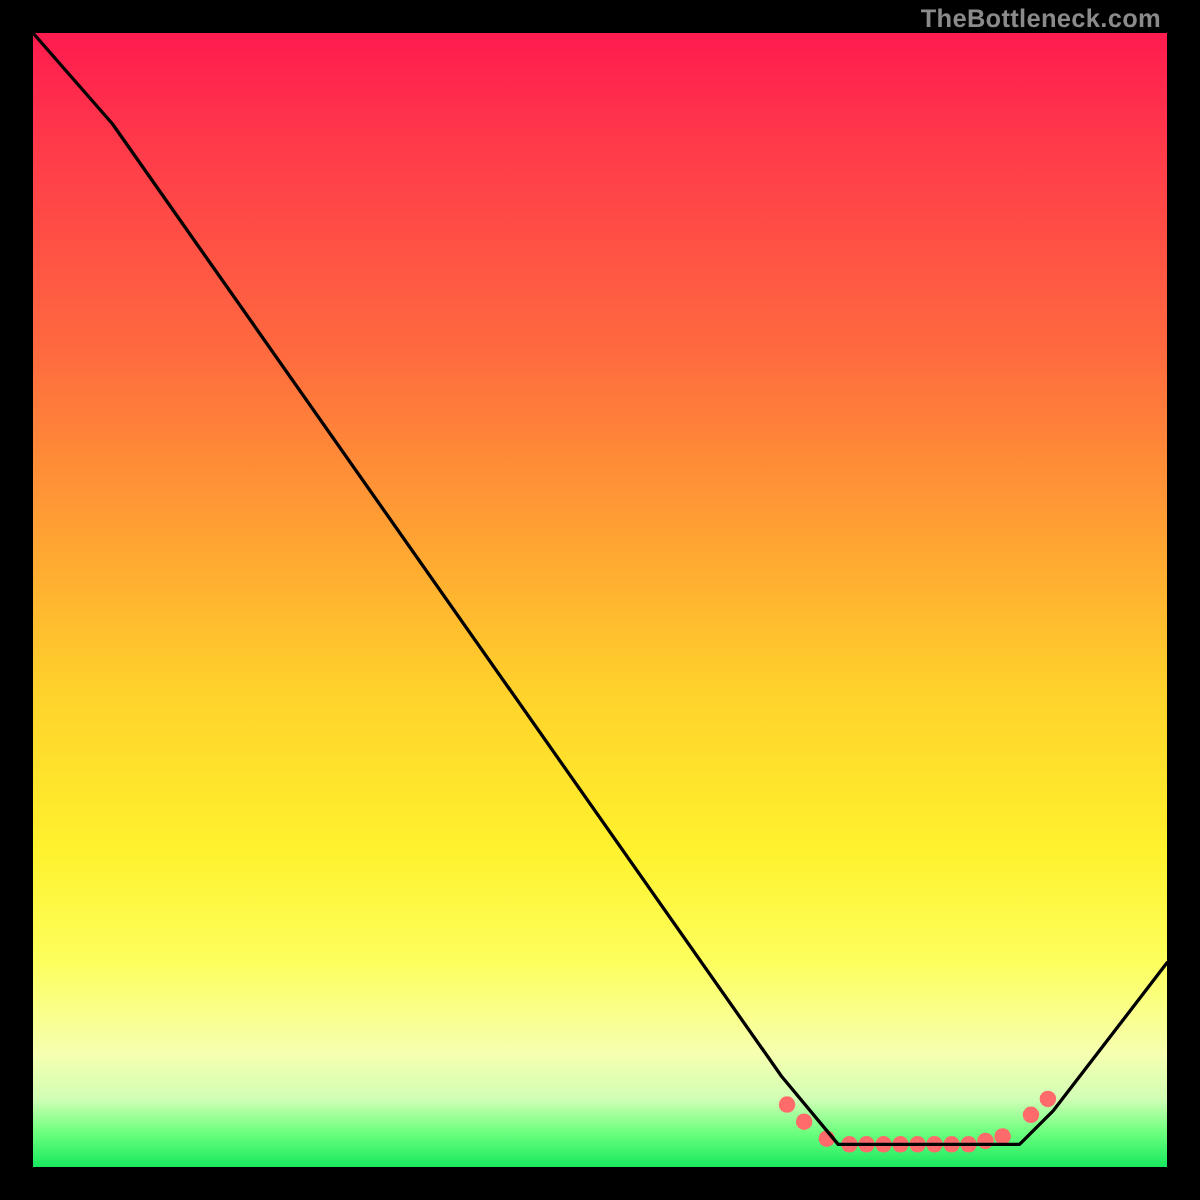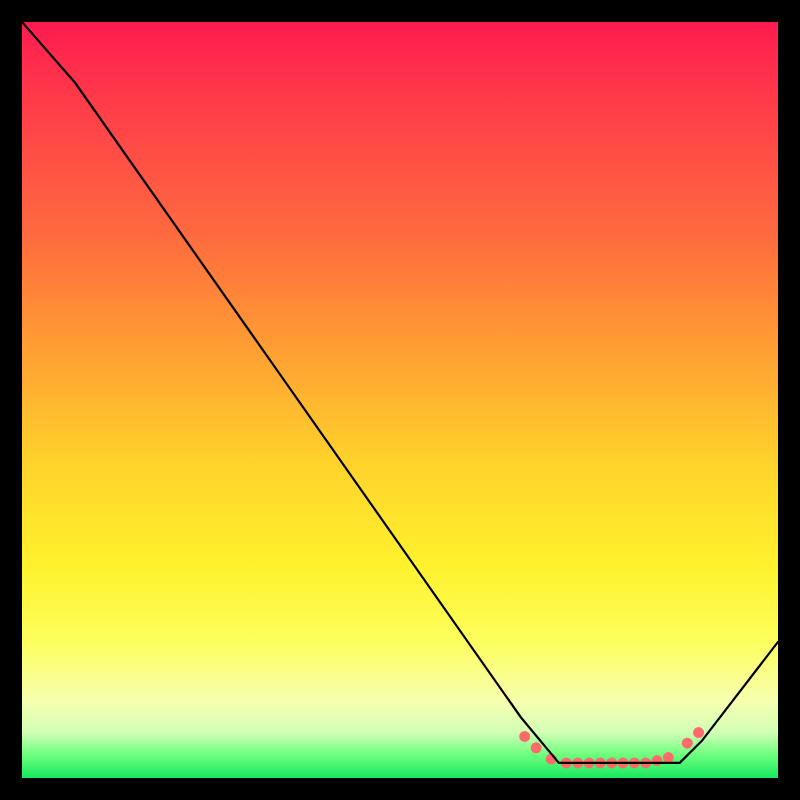--- a/index.html
+++ b/index.html
@@ -80,13 +80,14 @@
         <circle cx="612.4" cy="740.9" r="5.5" fill="#ff6b6b"></circle>
         <circle cx="623.7" cy="740.9" r="5.5" fill="#ff6b6b"></circle>
         <circle cx="635.0" cy="738.6" r="5.5" fill="#ff6b6b"></circle>
         <circle cx="646.4" cy="735.6" r="5.5" fill="#ff6b6b"></circle>
         <circle cx="665.3" cy="721.2" r="5.5" fill="#ff6b6b"></circle>
         <circle cx="676.6" cy="710.6" r="5.5" fill="#ff6b6b"></circle>
       </g>
     <path id="curve-path" fill="none" stroke="#000000" stroke-width="2.2" stroke-linecap="round" stroke-linejoin="round" d="M0.0 0.0 L52.9 60.5 L499.0 695.5 L536.8 740.9 L657.7 740.9 L680.4 718.2 L756.0 619.9"></path>
   </svg>
 
+  <div class="attribution">TheBottleneck.com</div>
 </div>
 
 </body></html>

